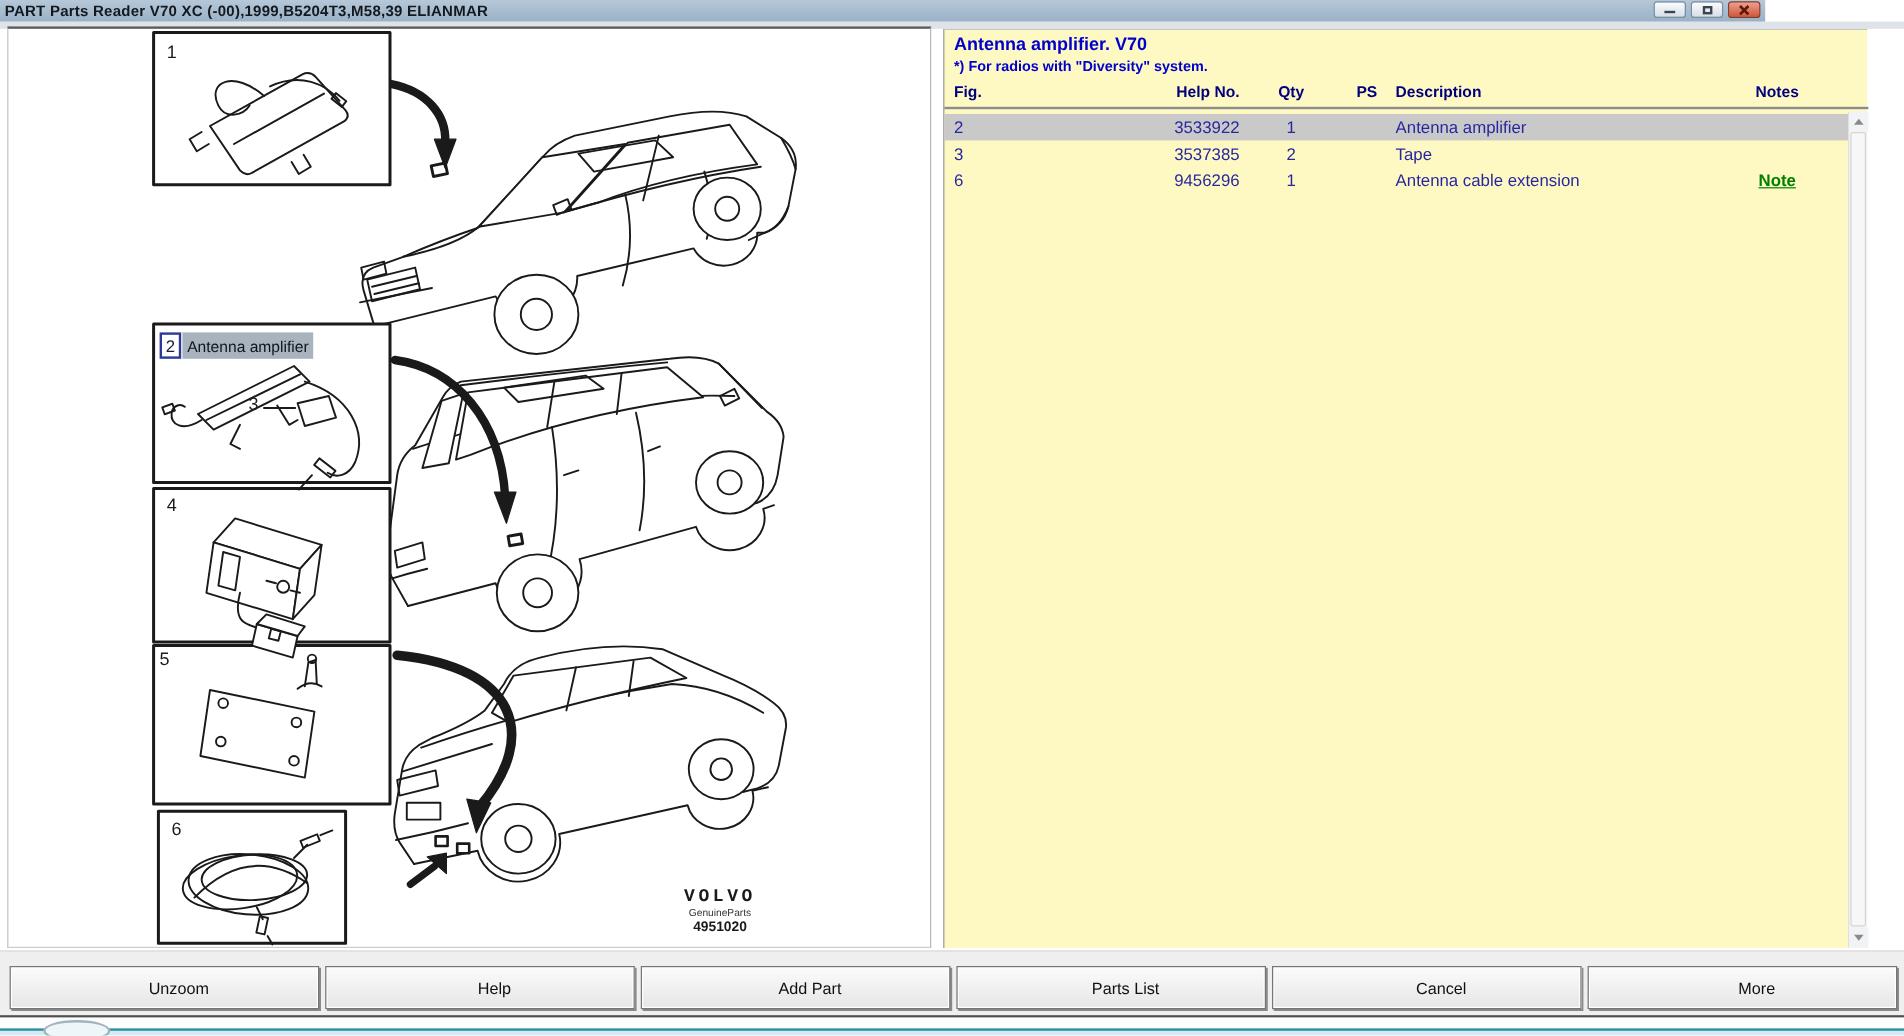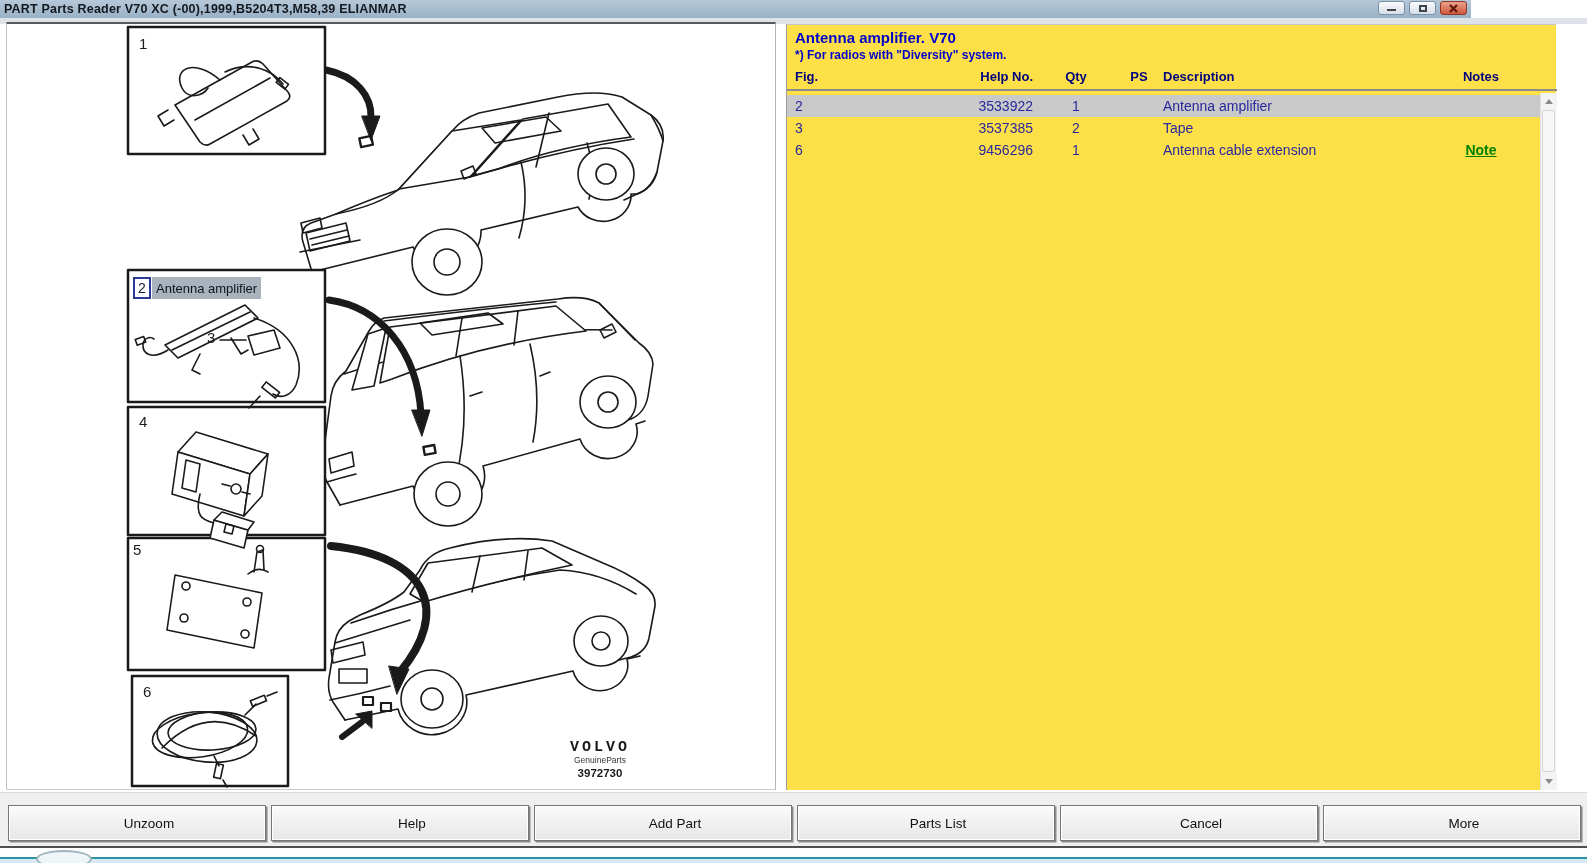--- a/index.html
+++ b/index.html
@@ -55,21 +55,21 @@
     background:#a9b3bd;color:#0f141b;font-size:13px;
     display:flex;align-items:center;padding:0 4px;margin-left:1px;white-space:nowrap;
   }
   .volvo-logo{position:absolute;left:538px;top:716px;width:110px;text-align:center;color:#1a1a1a;}
   .volvo-logo .brand{font-family:Liberation Mono, monospace;font-weight:bold;font-size:15px;letter-spacing:3px;line-height:1;}
   .volvo-logo .sub{font-size:8.5px;line-height:1.3;color:#333;}
   .volvo-logo .code{font-size:11.5px;font-weight:bold;line-height:1.3;}
   
   .parts-panel{
     position:absolute;left:786px;top:24px;width:770px;height:766px;
-    background:#fde047;border-left:1px solid #9a9a9a;border-top:1px solid #c5c5c5;
+    background:#fef9c3;border-left:1px solid #9a9a9a;border-top:1px solid #c5c5c5;
     box-sizing:border-box;
   }
   .panel-head{
     position:absolute;left:0;top:0;width:770px;height:66px;
     border-bottom:2px solid #8c8c8c;box-sizing:border-box;
   }
   .panel-title{font-size:15px;font-weight:bold;color:#0000cc;padding:4px 0 0 8px;}
   .panel-subtitle{font-size:12px;font-weight:bold;color:#0000cc;padding:2px 0 0 8px;}
   .pgrid{
     display:grid;grid-template-columns:64px 182px 86px 40px 262px 120px 1fr;
@@ -295,21 +295,21 @@
   <span class="callout-num" style="left:136px;top:660px">6</span>
 
   <div class="tooltip">
     <span class="numbox">2</span>
     <span class="label">Antenna amplifier</span>
   </div>
 
   <div class="volvo-logo">
     <div class="brand">VOLVO</div>
     <div class="sub">GenuineParts</div>
-    <div class="code">3972730</div>
+    <div class="code">4951020</div>
   </div>
 </div>
 
 <div class="parts-panel">
   <div class="panel-head">
     <div class="panel-title">Antenna amplifier. V70</div>
     <div class="panel-subtitle">*) For radios with "Diversity" system.</div>
     <div class="pgrid colhead">
       <span class="c-fig">Fig.</span>
       <span class="c-part">Help No.</span>

